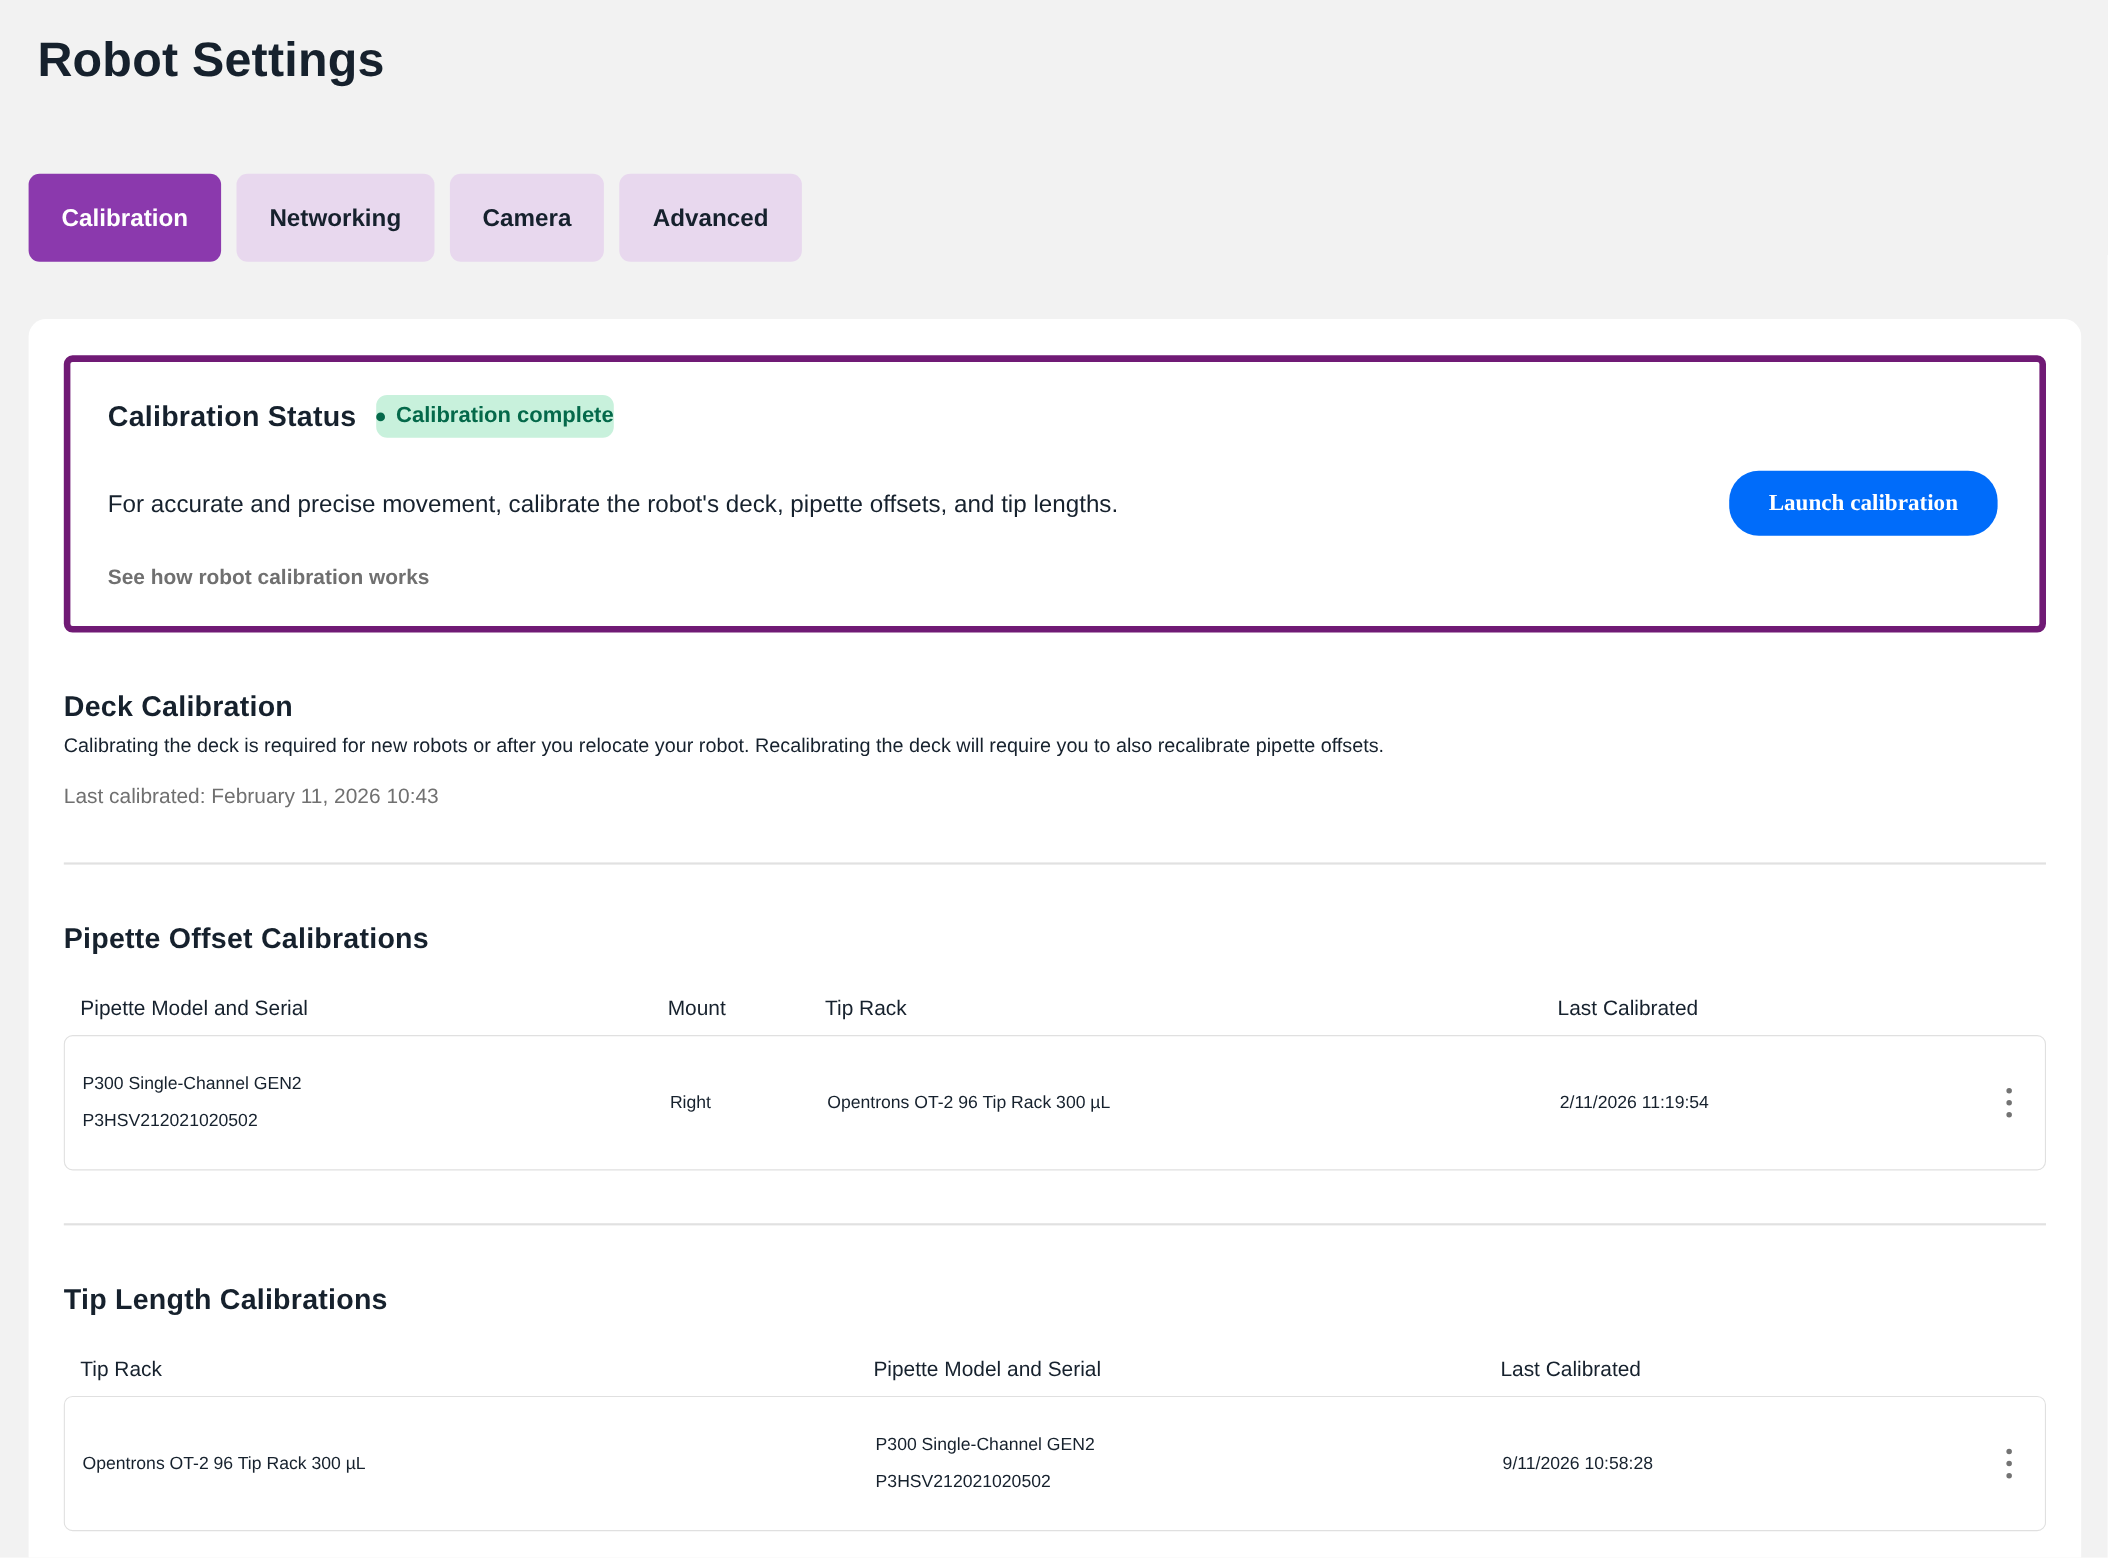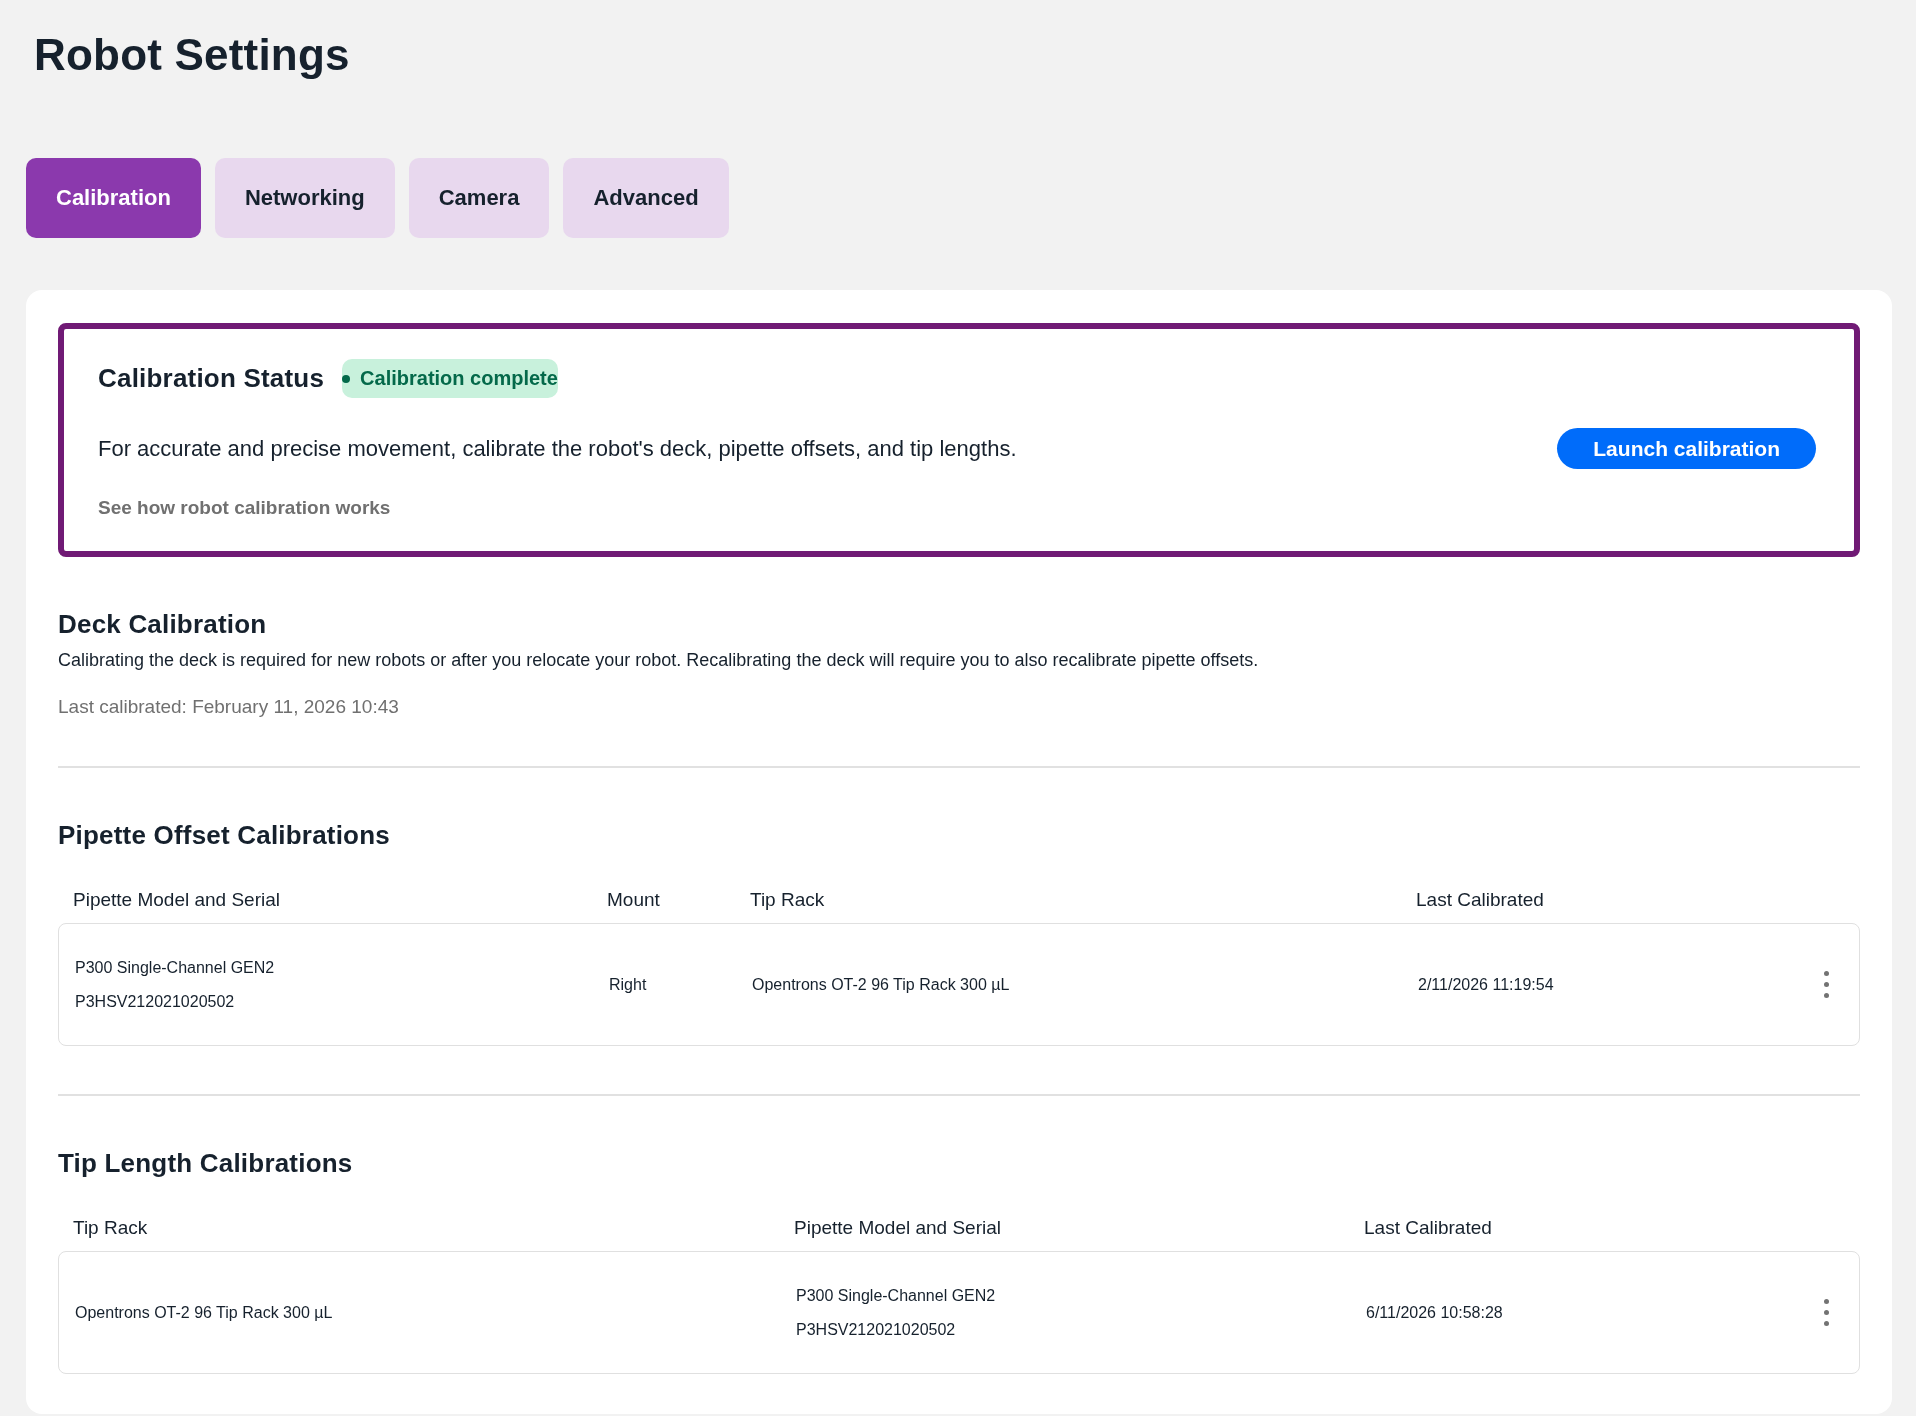--- a/index.html
+++ b/index.html
@@ -90,27 +90,27 @@
   .status-desc-row {
     display: flex;
     align-items: center;
     justify-content: space-between;
     margin-top: 30px;
   }
   .status-desc { font-size: 22px; }
   .btn-primary {
     border: none;
     cursor: pointer;
-    font-family: Liberation Sans, sans-serif;
+    font-family: Liberation Serif, serif;
     background: #006cfa;
     color: #ffffff;
     font-size: 21px;
     font-weight: 700;
     border-radius: 27px;
-    height: 41px;
+    height: 59px;
     padding: 0 36px;
     flex: none;
     margin-right: 2px;
   }
   .status-link {
     display: inline-block;
     margin-top: 28px;
     font-size: 19px;
     font-weight: 700;
     color: #707070;
@@ -250,21 +250,21 @@
           <span>Pipette Model and Serial</span>
           <span>Last Calibrated</span>
           <span></span>
         </div>
         <div class="trow cols-tiplen">
           <div>Opentrons OT-2 96 Tip Rack 300 µL</div>
           <div class="cell-2line">
             <div>P300 Single-Channel GEN2</div>
             <div>P3HSV212021020502</div>
           </div>
-          <div>6/11/2026 10:58:28</div>
+          <div>9/11/2026 10:58:28</div>
           <button class="kebab">
               <i></i>
               <i></i>
               <i></i>
             </button>
         </div>
       </div>
     </section>
 
   </div>

